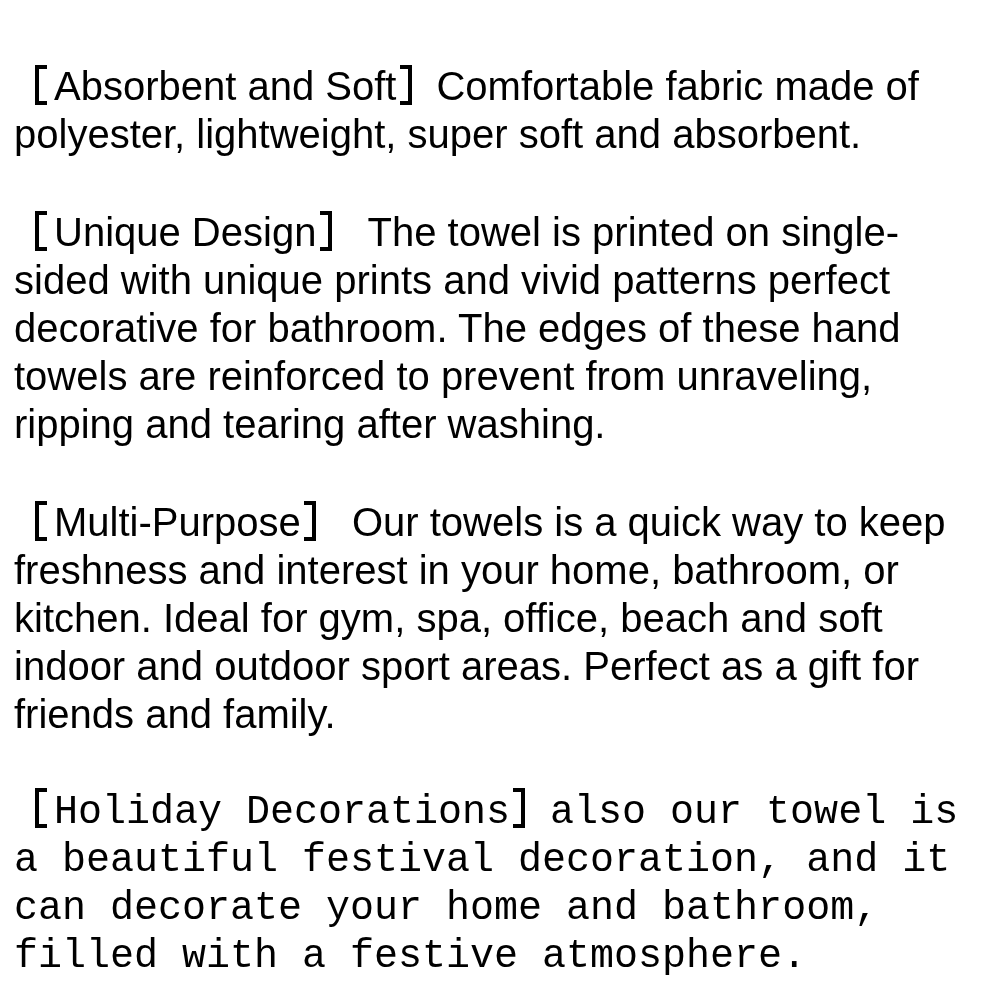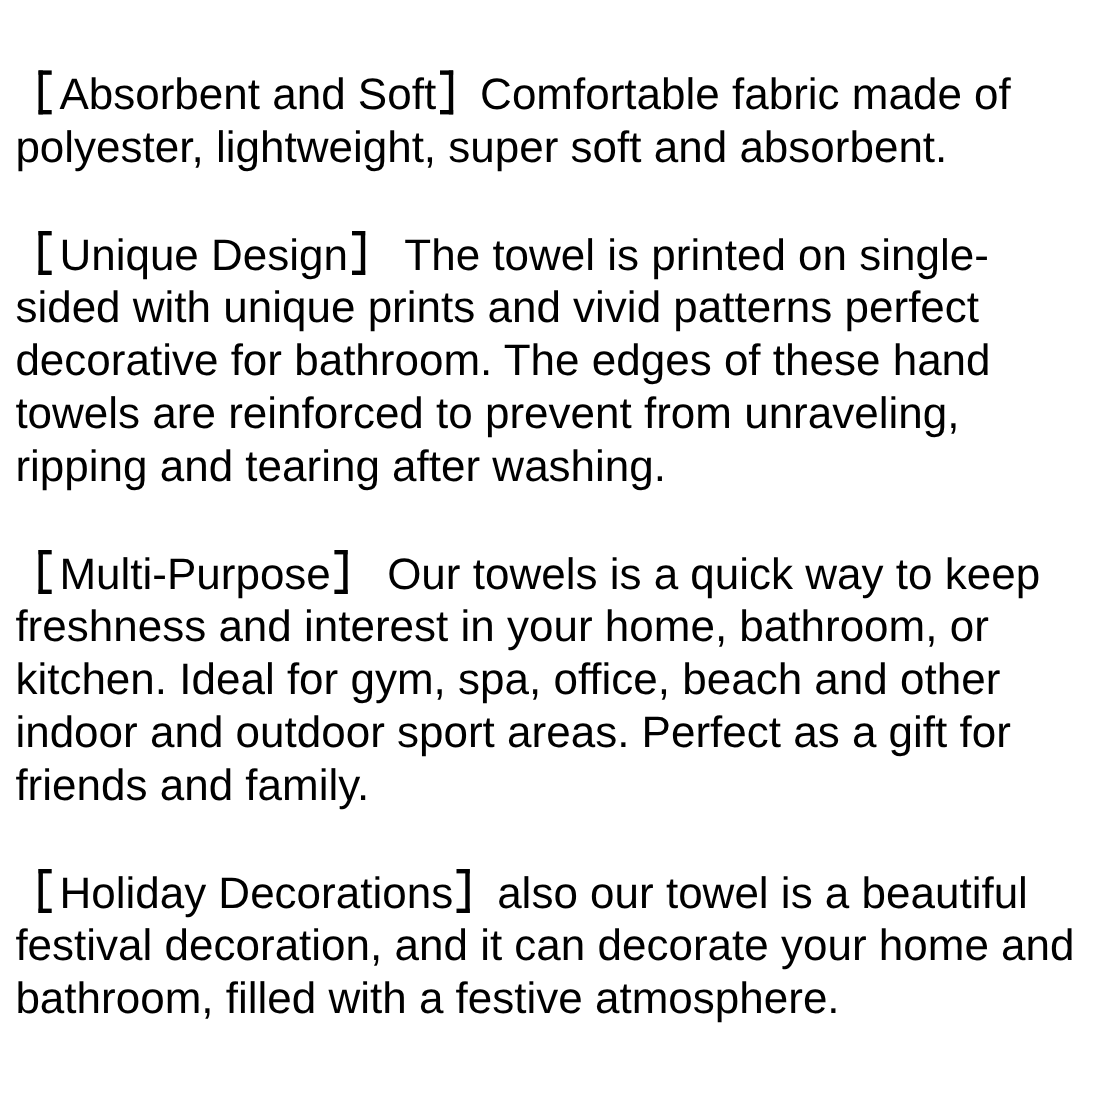--- a/index.html
+++ b/index.html
@@ -22,20 +22,21 @@
     line-height: 48px;
     font-weight: 400;
     color: #000000;
     letter-spacing: 0;
   }
   .para {
     margin: 0 0 50px 0;
   }
   .para:last-child {
     margin-bottom: 0;
+    font-family: Liberation Mono, monospace;
   }
   
   .bracket {
     display: inline-block;
     width: 1em;
     height: 1em;
     position: relative;
     vertical-align: -0.125em;
   }
   .bracket::before {
@@ -67,17 +68,17 @@
 </style>
 </head>
 <body>
 
 <div class="desc">
 
   <p class="para"><span class="bracket lb" aria-label="【"></span><span>Absorbent and Soft</span><span class="bracket rb" aria-label="】"></span><span>Comfortable fabric made of polyester, lightweight, super soft and absorbent.</span></p>
 
   <p class="para"><span class="bracket lb" aria-label="【"></span><span>Unique Design</span><span class="bracket rb" aria-label="】"></span><span class="gap">The towel is printed on single-sided with unique prints and vivid patterns perfect decorative for bathroom. The edges of these hand towels are reinforced to prevent from unraveling, ripping and tearing after washing.</span></p>
 
-  <p class="para"><span class="bracket lb" aria-label="【"></span><span>Multi-Purpose</span><span class="bracket rb" aria-label="】"></span><span class="gap">Our towels is a quick way to keep freshness and interest in your home, bathroom, or kitchen. Ideal for gym, spa, office, beach and other indoor and outdoor sport areas. Perfect as a gift for friends and family.</span></p>
+  <p class="para"><span class="bracket lb" aria-label="【"></span><span>Multi-Purpose</span><span class="bracket rb" aria-label="】"></span><span class="gap">Our towels is a quick way to keep freshness and interest in your home, bathroom, or kitchen. Ideal for gym, spa, office, beach and soft indoor and outdoor sport areas. Perfect as a gift for friends and family.</span></p>
 
   <p class="para"><span class="bracket lb" aria-label="【"></span><span>Holiday Decorations</span><span class="bracket rb" aria-label="】"></span><span>also our towel is a beautiful festival decoration, and it can decorate your home and bathroom, filled with a festive atmosphere.</span></p>
 
 </div>
 
 </body></html>

